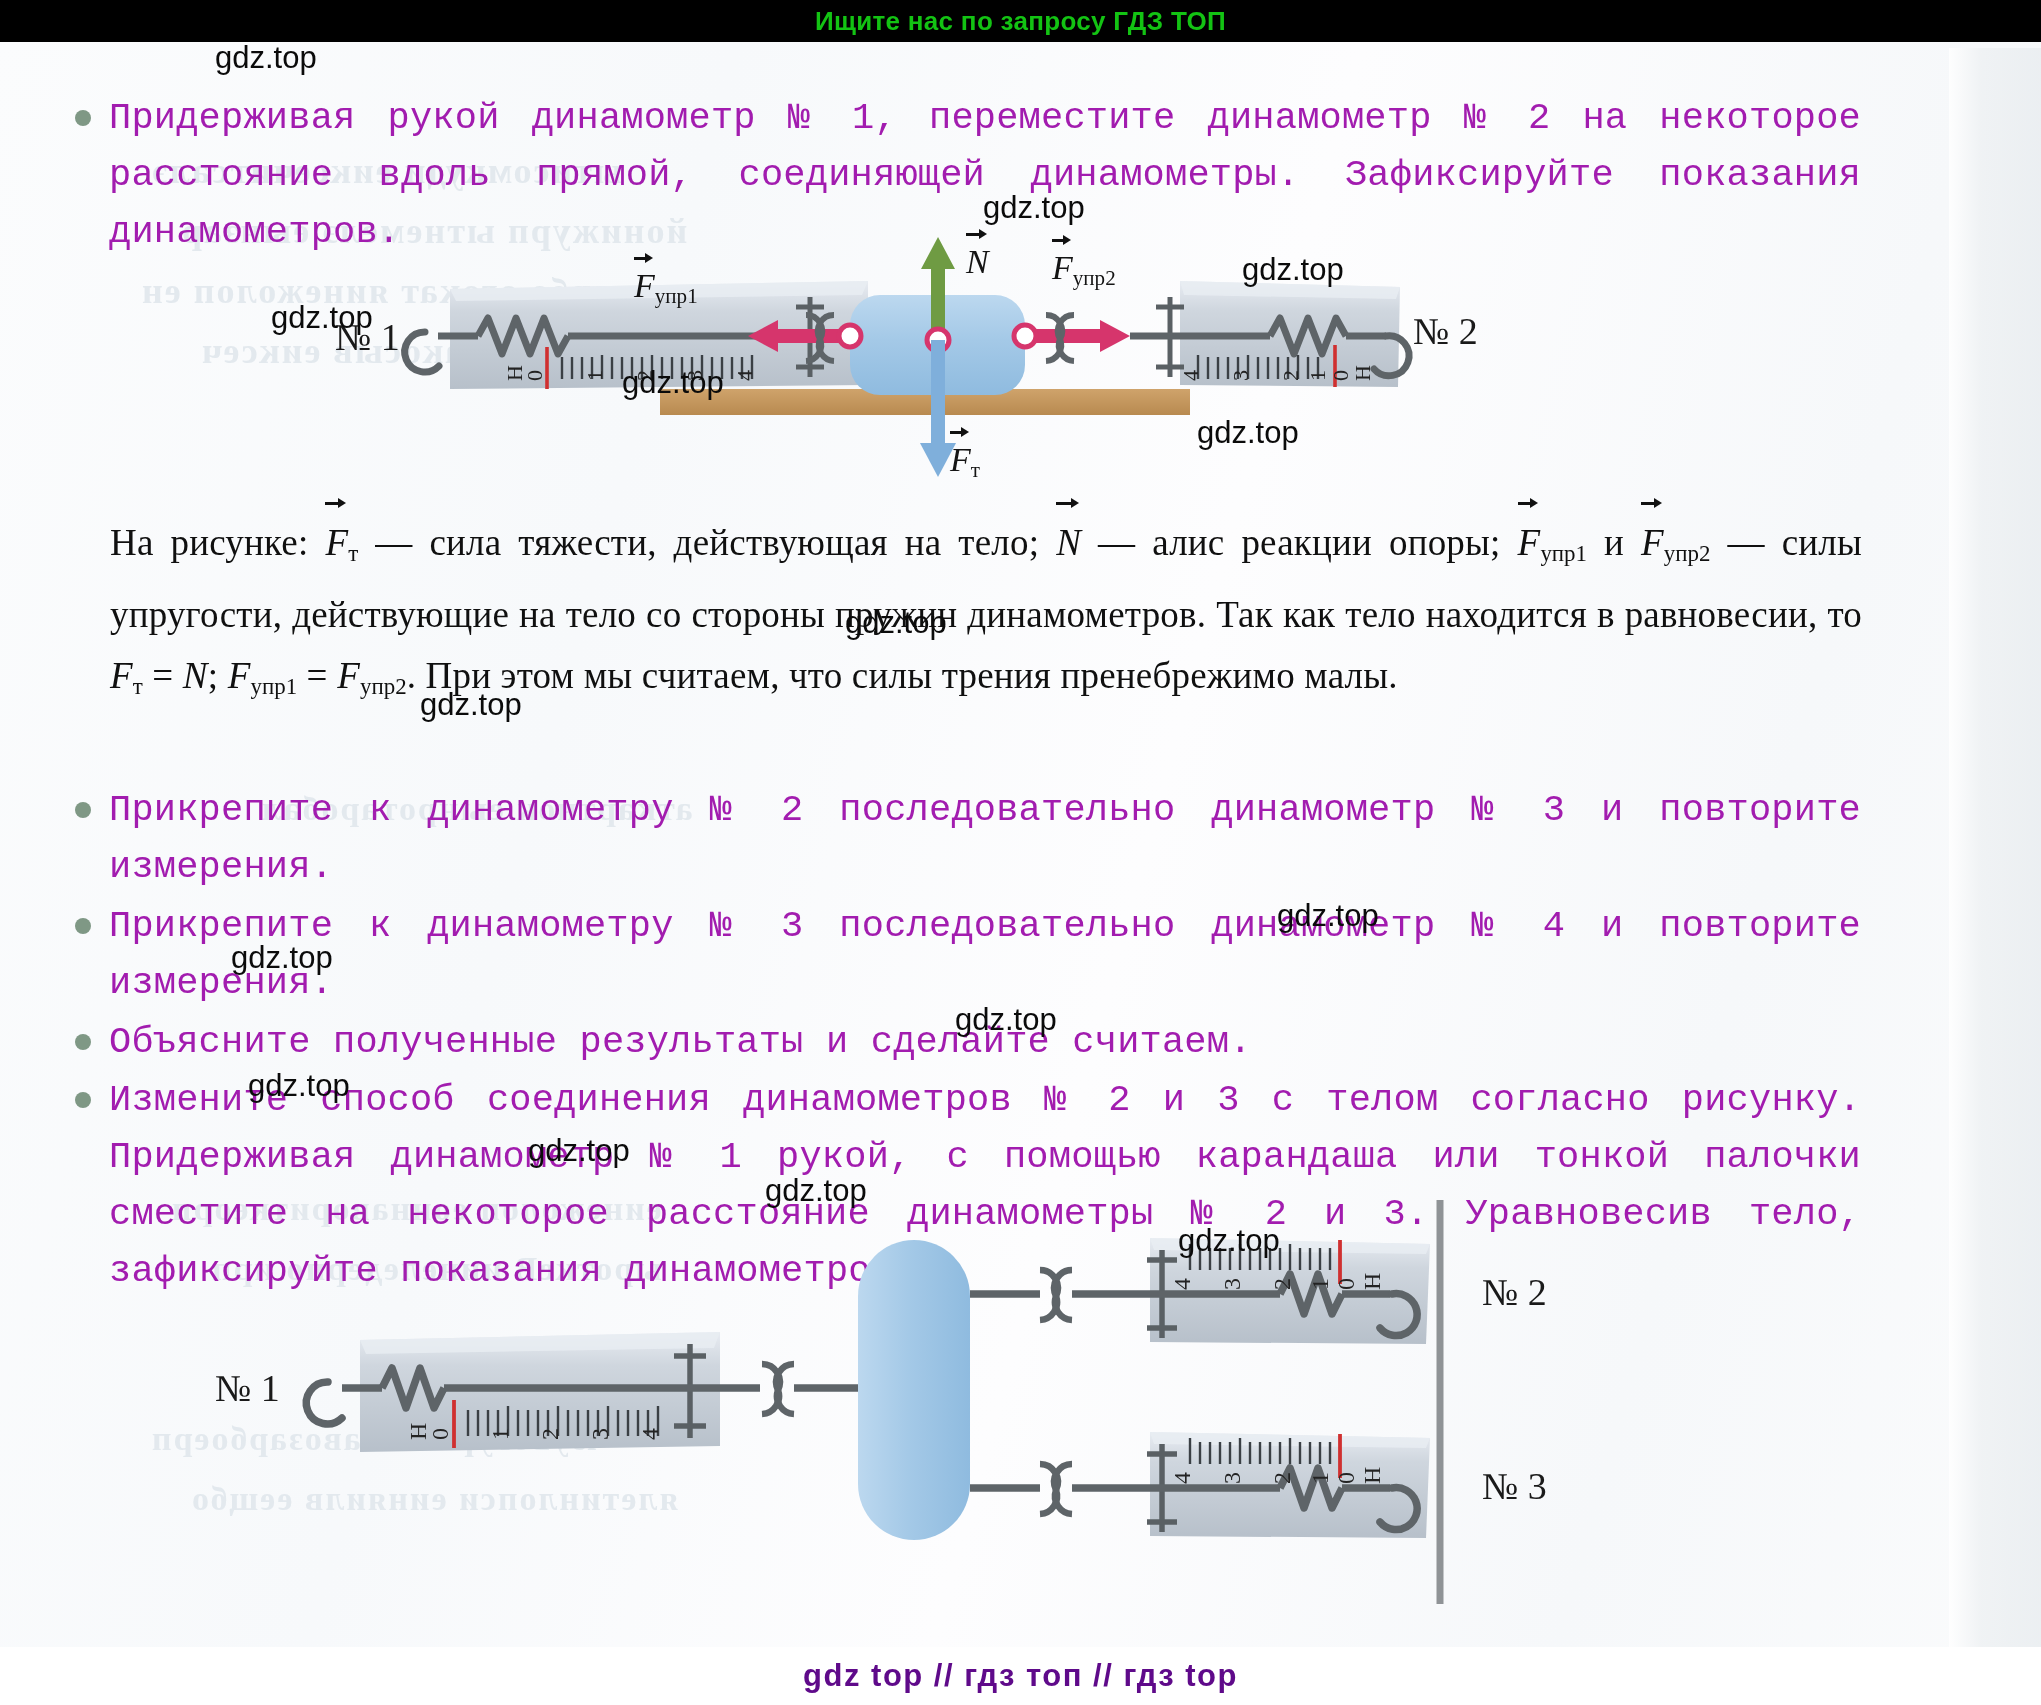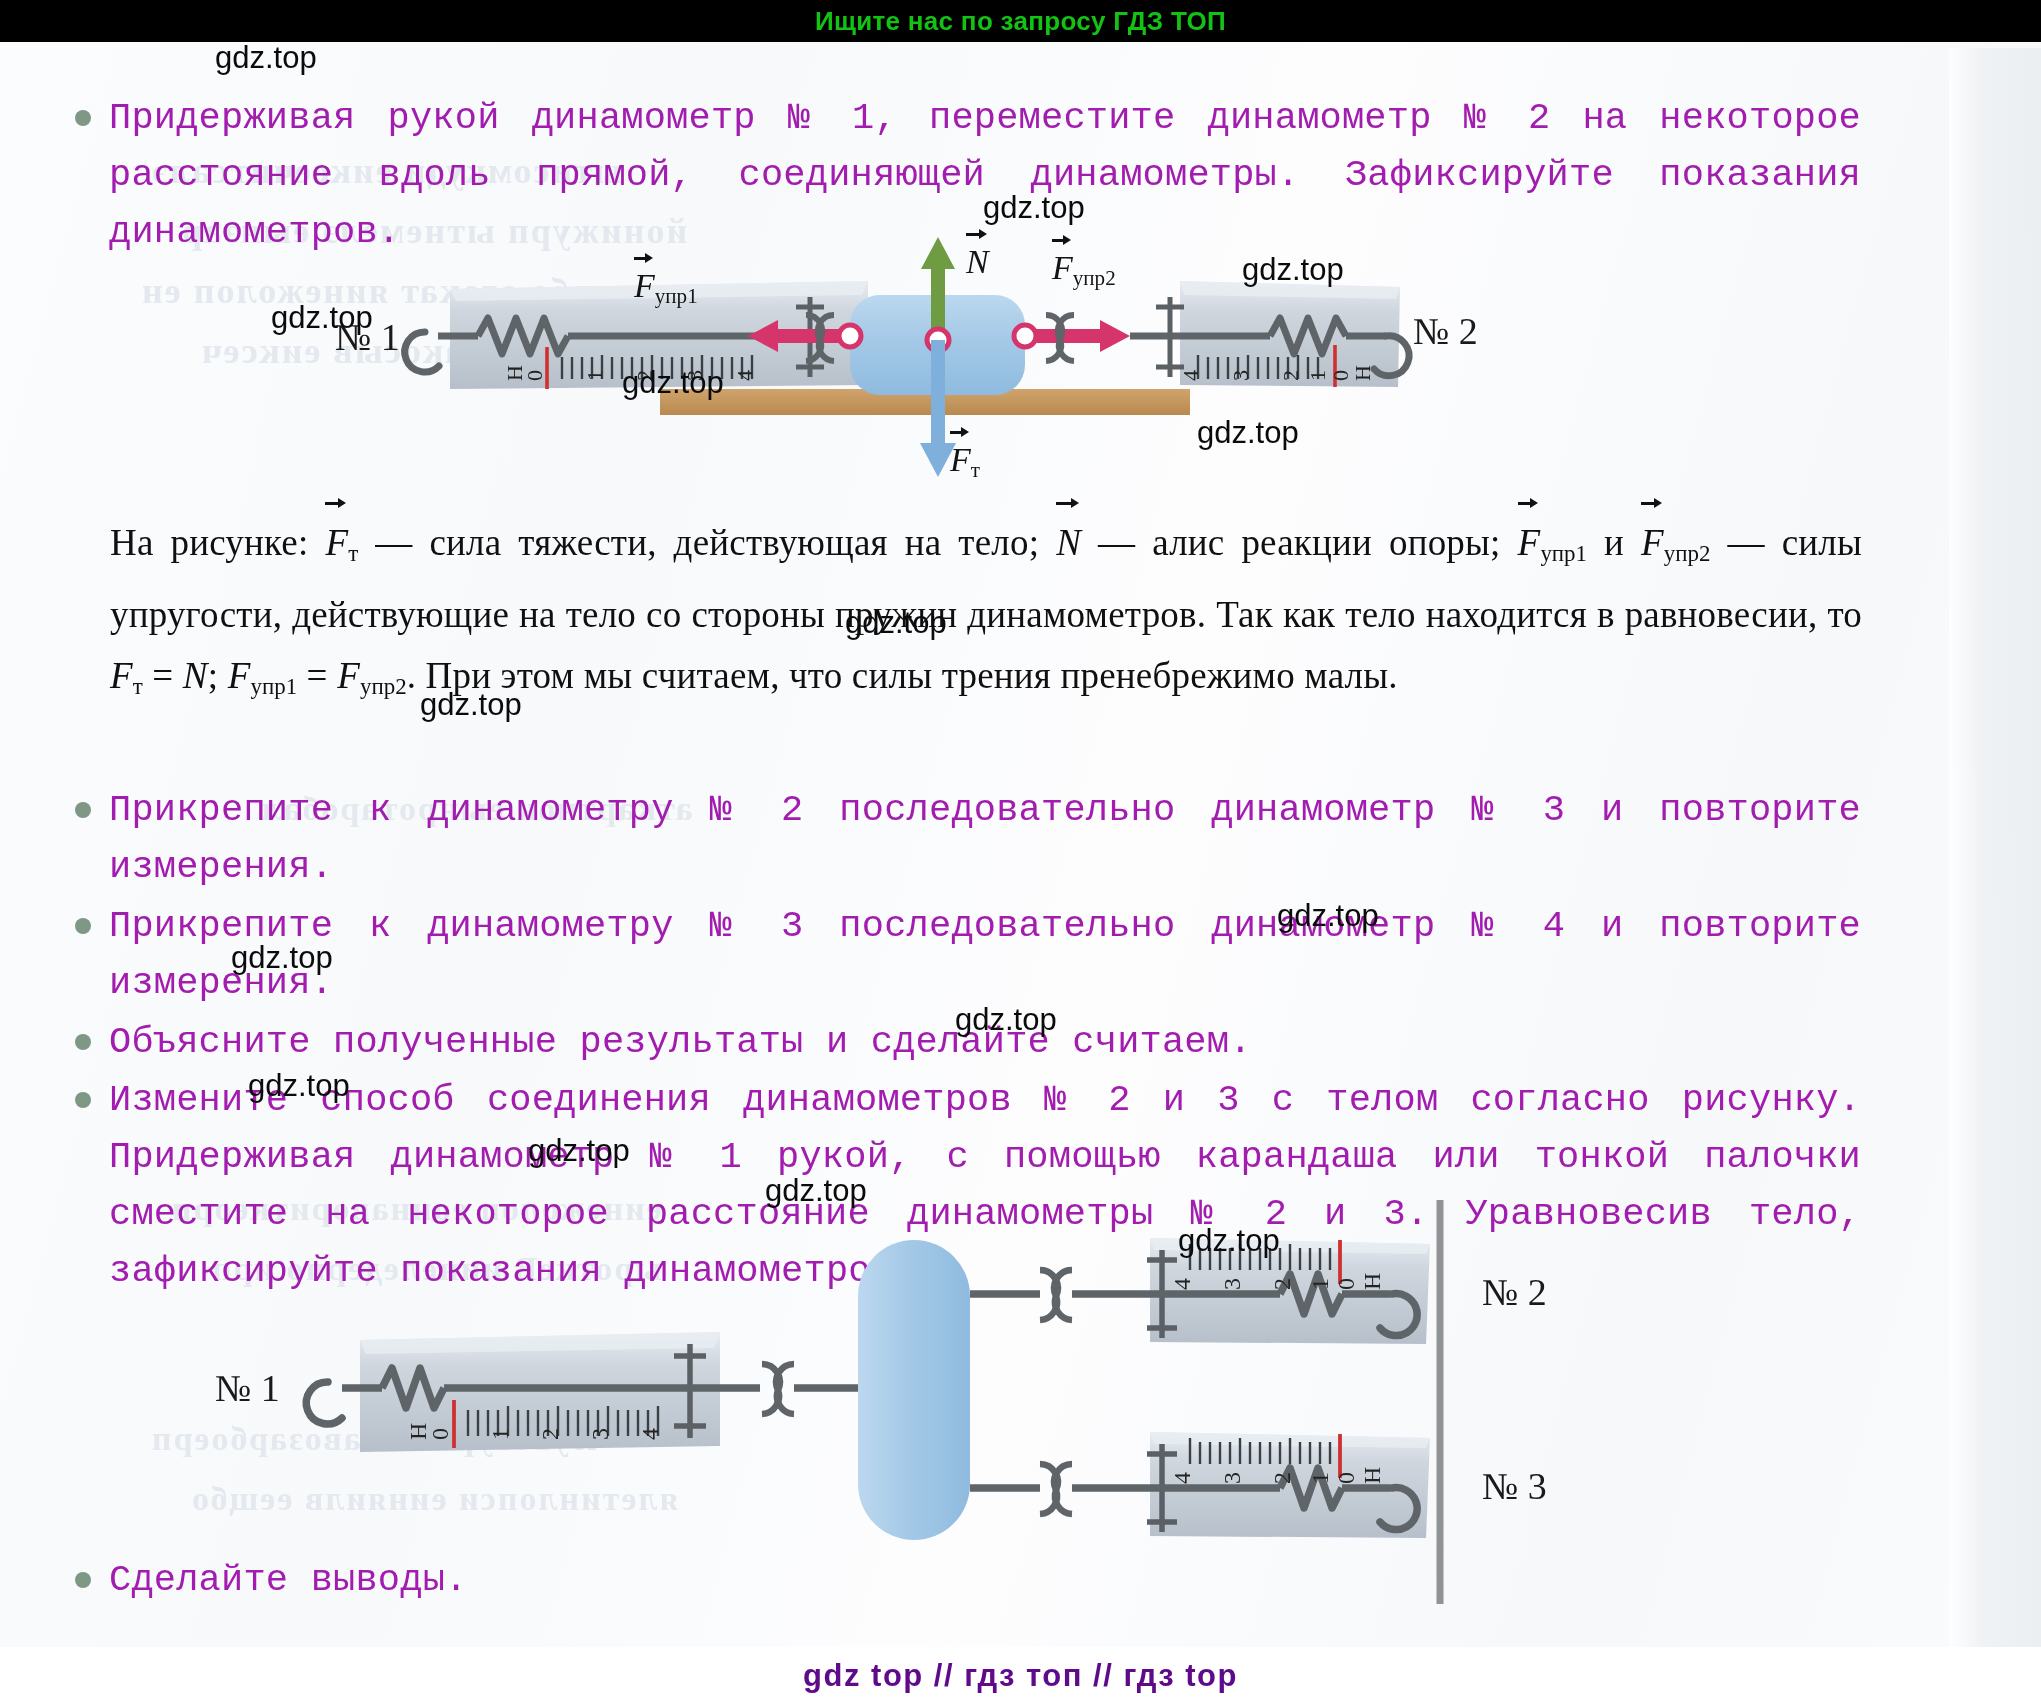--- a/index.html
+++ b/index.html
@@ -509,24 +509,20 @@
 
       <line x1="1190" y1="8" x2="1190" y2="412" stroke="#8f9396" stroke-width="7"></line>
     </svg>
 
     
     <div class="lbl" style="left:-35px;top:174px;">№ 1</div>
     <div class="lbl" style="left:1232px;top:78px;">№ 2</div>
     <div class="lbl" style="left:1232px;top:272px;">№ 3</div>
   </div>
 
-  <div class="bullet-item" style="left:75px;top:1510px;width:900px;">
-    <div class="bullet-dot"></div>
-    <div class="btext" style="width:860px;">Сделайте выводы.</div>
-  </div>
 
 </div>
 
 <div id="wm-layer">
     <div class="wm" style="left: 215px; top: 40px; color: rgb(11, 11, 11);">gdz.top</div>
     <div class="wm" style="left: 983px; top: 190px; color: rgb(11, 11, 11);">gdz.top</div>
     <div class="wm" style="left: 1242px; top: 252px; color: rgb(11, 11, 11);">gdz.top</div>
     <div class="wm" style="left: 271px; top: 300px; color: rgb(11, 11, 11);">gdz.top</div>
     <div class="wm" style="left: 622px; top: 365px; color: rgb(11, 11, 11);">gdz.top</div>
     <div class="wm" style="left: 1197px; top: 415px; color: rgb(11, 11, 11);">gdz.top</div>

